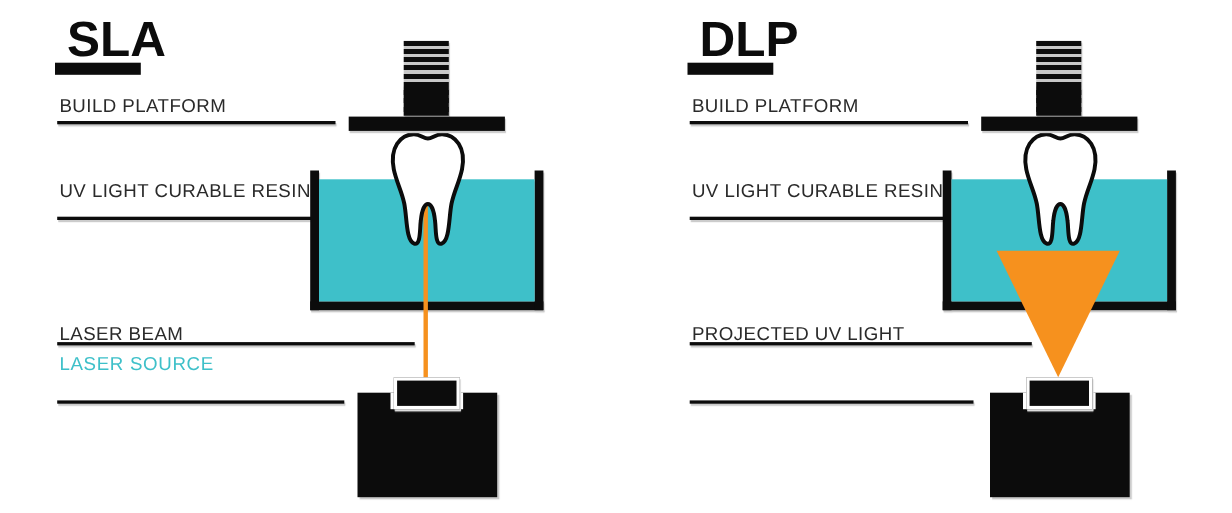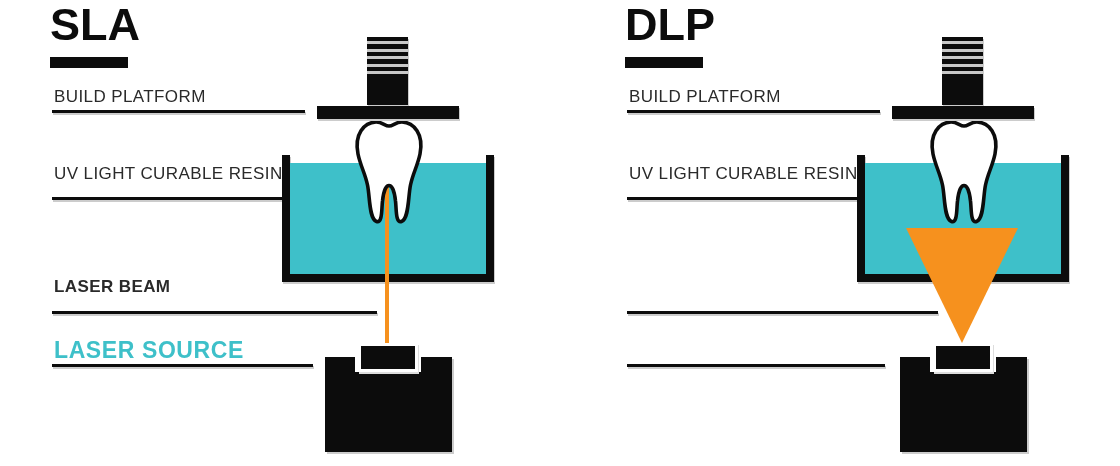--- a/index.html
+++ b/index.html
@@ -9,38 +9,38 @@
     background:#ffffff;
     overflow:hidden;
     font-family:"Liberation Sans", sans-serif;
   }
   .panel{position:absolute;top:0;width:545px;height:466px;}
   .panel-sla{left:0;}
   .panel-dlp{left:575px;text-align:center;}
 
   
   .title{
-    position:absolute;left:50px;top:2px;margin:0;
+    position:absolute;left:50px;top:2px;margin:11px;
     font-size:45px;line-height:46px;font-weight:700;
     letter-spacing:0px;color:var(--black);
   }
   .title-bar{
     position:absolute;left:50px;top:57px;width:78px;height:11px;
     background:var(--black);
   }
   .lbl{
     position:absolute;left:52px;margin:2px;
     font-size:17px;line-height:20px;font-weight:400;
     letter-spacing:0.4px;color:var(--label);white-space:nowrap;
   }
   .lbl-platform{top:85px;}
   .lbl-resin{top:162px;}
-  .lbl-light{top:275px;font-weight:bold;}
+  .lbl-light{top:292px;}
   .lbl-source{
-    top:333px;font-size:23px;line-height:30px;font-weight:700;
+    top:314px;font-size:17px;line-height:30px;font-weight:400;
     letter-spacing:0.6px;color:var(--teal);
   }
   .rule{
     position:absolute;left:52px;height:3px;background:var(--black);
     filter:drop-shadow(1px 2px 0 #cccccc);
   }
   .rule-platform{top:110px;width:253px;}
   .rule-resin{top:197px;width:261px;}
   .rule-light{top:311px;width:325px;}
   .rule-source{top:364px;width:261px;}
@@ -144,20 +144,21 @@
   <section class="panel panel-dlp">
     <h1 class="title">DLP</h1>
     <div class="title-bar"></div>
 
     <p class="lbl lbl-platform">BUILD PLATFORM</p>
     <div class="rule rule-platform"></div>
 
     <p class="lbl lbl-resin">UV LIGHT CURABLE RESIN</p>
     <div class="rule rule-resin"></div>
 
+    <p class="lbl lbl-light">PROJECTED UV LIGHT</p>
     <div class="rule rule-light"></div>
 
     <div class="rule rule-source"></div>
 
     <div class="rod"></div>
     <div class="platform"></div>
 
     <div class="vat">
       <div class="resin"></div>
     </div>

